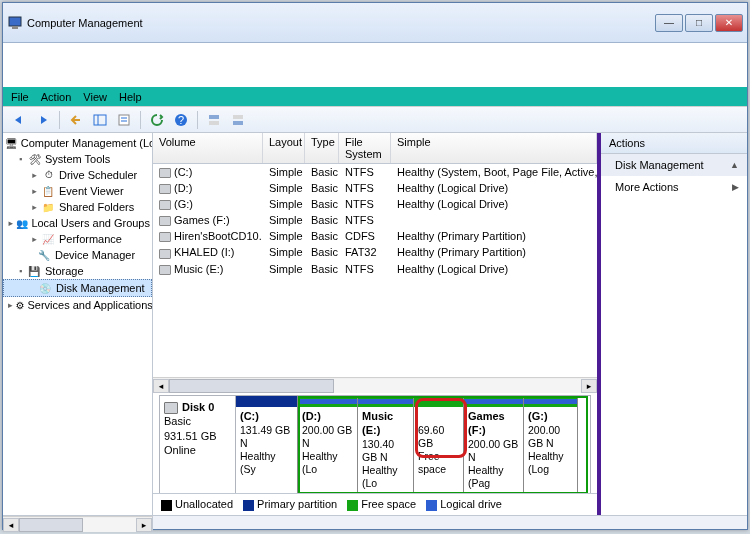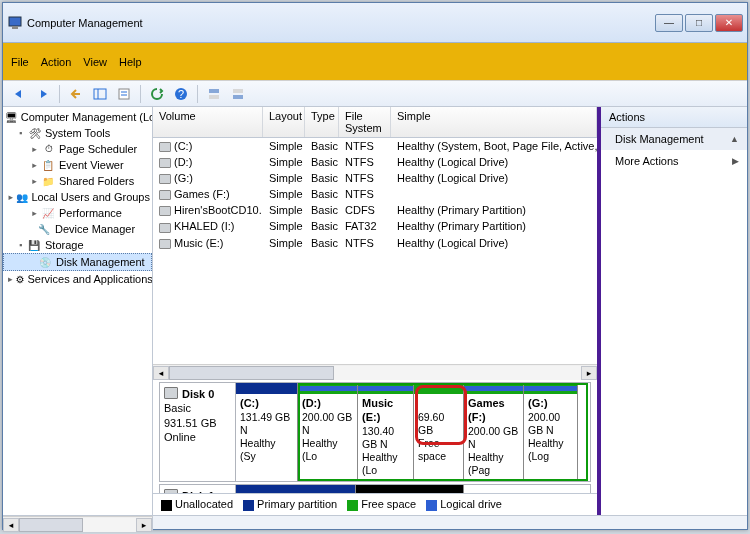--- a/index.html
+++ b/index.html
@@ -6,21 +6,21 @@
 body { background: #d0d8e0; width: 750px; height: 534px; overflow: hidden; }
 .window { width: 746px; height: 528px; margin: 2px; background: #fff; border: 1px solid #5a7ca8; box-shadow: 0 0 4px rgba(0,0,0,.3); display: flex; flex-direction: column; }
 .titlebar { height: 40px; background: linear-gradient(#eaf1fb,#d5e3f6); display: flex; align-items: center; padding: 0 4px; border-bottom: 1px solid #a0b4d0; }
 .titlebar .icon { width: 16px; height: 16px; margin-right: 4px; }
 .titlebar .title { flex: 1; color: #000; }
 .winbtns { display: flex; gap: 2px; }
 .winbtns div { width: 28px; height: 18px; border: 1px solid #6a8ab0; border-radius: 2px; display: flex; align-items: center; justify-content: center; font-size: 10px; }
 .winbtns .min,.winbtns .max{background:linear-gradient(#e8eef8,#c9d9ee);color:#333}
 .winbtns .close{background:linear-gradient(#e89090,#c43434);color:#fff}
 
-.menubar { height: 38px; display: flex; align-items: center; gap: 12px; padding: 0 8px; border-bottom: 1px solid #d0d0d0; background: #eab308; }
+.menubar { height: 20px; display: flex; align-items: center; gap: 12px; padding: 0 8px; border-bottom: 1px solid #d0d0d0; background: #14b8a6; margin-top: 44px; }
 .menubar span { cursor: default; }
 
 .toolbar { height: 26px; display: flex; align-items: center; gap: 4px; padding: 0 6px; border-bottom: 1px solid #c0c8d4; background: linear-gradient(#f6f9fd,#e7eef8); }
 .toolbar .tb { width: 20px; height: 20px; display: flex; align-items: center; justify-content: center; border: 1px solid transparent; }
 .toolbar .sep { width:1px; height:18px; background:#c0c8d4; margin:0 2px;}
 
 .content { flex: 1; display: flex; overflow: hidden; }
 
 .tree { width: 150px; border-right: 1px solid #c0c8d4; background: #fff; overflow: hidden; padding: 2px 0; }
 .tree .node { display: flex; align-items: center; gap: 3px; padding: 1px 2px; white-space: nowrap; cursor: default; }
@@ -40,21 +40,21 @@
 .vicon{display:inline-block;width:12px;height:10px;background:#d0d4d8;border:1px solid #888;margin-right:3px;vertical-align:middle;border-radius:1px}
 
 .hsb { height:16px; background:#f0f0f0; border-top:1px solid #d0d0d0; display:flex; align-items:center;}
 .hsb .arr{width:16px;height:14px;border:1px solid #c0c4cc;background:#e8e8e8;display:flex;align-items:center;justify-content:center;font-size:9px;}
 .hsb .track{flex:1;height:14px;background:#f4f4f4;position:relative}
 .hsb .thumb{position:absolute;left:0;width:40%;height:100%;background:#d8dce4;border:1px solid #b0b4bc}
 
 .disks { flex:1; overflow:hidden; position:relative; }
 .disk-row { display:flex; border:1px solid #b0b4bc; margin:2px 6px; background:#fff; }
 .disk-info { width:76px; border-right:1px solid #b0b4bc; padding:4px; font-size:11px; line-height:1.3; }
-.disk-info b { font-weight:bold; display:flex; align-items:flex-start; gap:4px;}
+.disk-info b { font-weight:bold; display:flex; align-items:flex-end; gap:4px;}
 .disk-map { flex:1; display:flex; }
 .part { border-right:1px solid #888; position:relative; padding:14px 4px 4px 4px; font-size:10.5px; line-height:1.25; }
 .part .bar { position:absolute; top:0; left:0; right:0; height:11px; }
 .bar.prim{background:#0a2e8f}
 .bar.log{background:#2d5fd3;border-top:3px solid #14a514;border-bottom:3px solid #14a514}
 .bar.free{background:#14a514}
 .bar.unalloc{background:#000}
 
 .legend { padding:4px 8px; display:flex; gap:10px; align-items:center; border-top:1px solid #c0c8d4; font-size:11px;}
 .legend .sw{width:11px;height:11px;display:inline-block;margin-right:3px;vertical-align:middle}
@@ -170,21 +170,21 @@
       <div class="node">
           <span class="ind" style="width:8px"></span>
           <span class="exp">▪</span>
           <span class="ticon">🛠</span>
           <span>System Tools</span>
         </div>
       <div class="node">
           <span class="ind" style="width:22px"></span>
           <span class="exp">▸</span>
           <span class="ticon">⏱</span>
-          <span>Page Scheduler</span>
+          <span>Drive Scheduler</span>
         </div>
       <div class="node">
           <span class="ind" style="width:22px"></span>
           <span class="exp">▸</span>
           <span class="ticon">📋</span>
           <span>Event Viewer</span>
         </div>
       <div class="node">
           <span class="ind" style="width:22px"></span>
           <span class="exp">▸</span>

